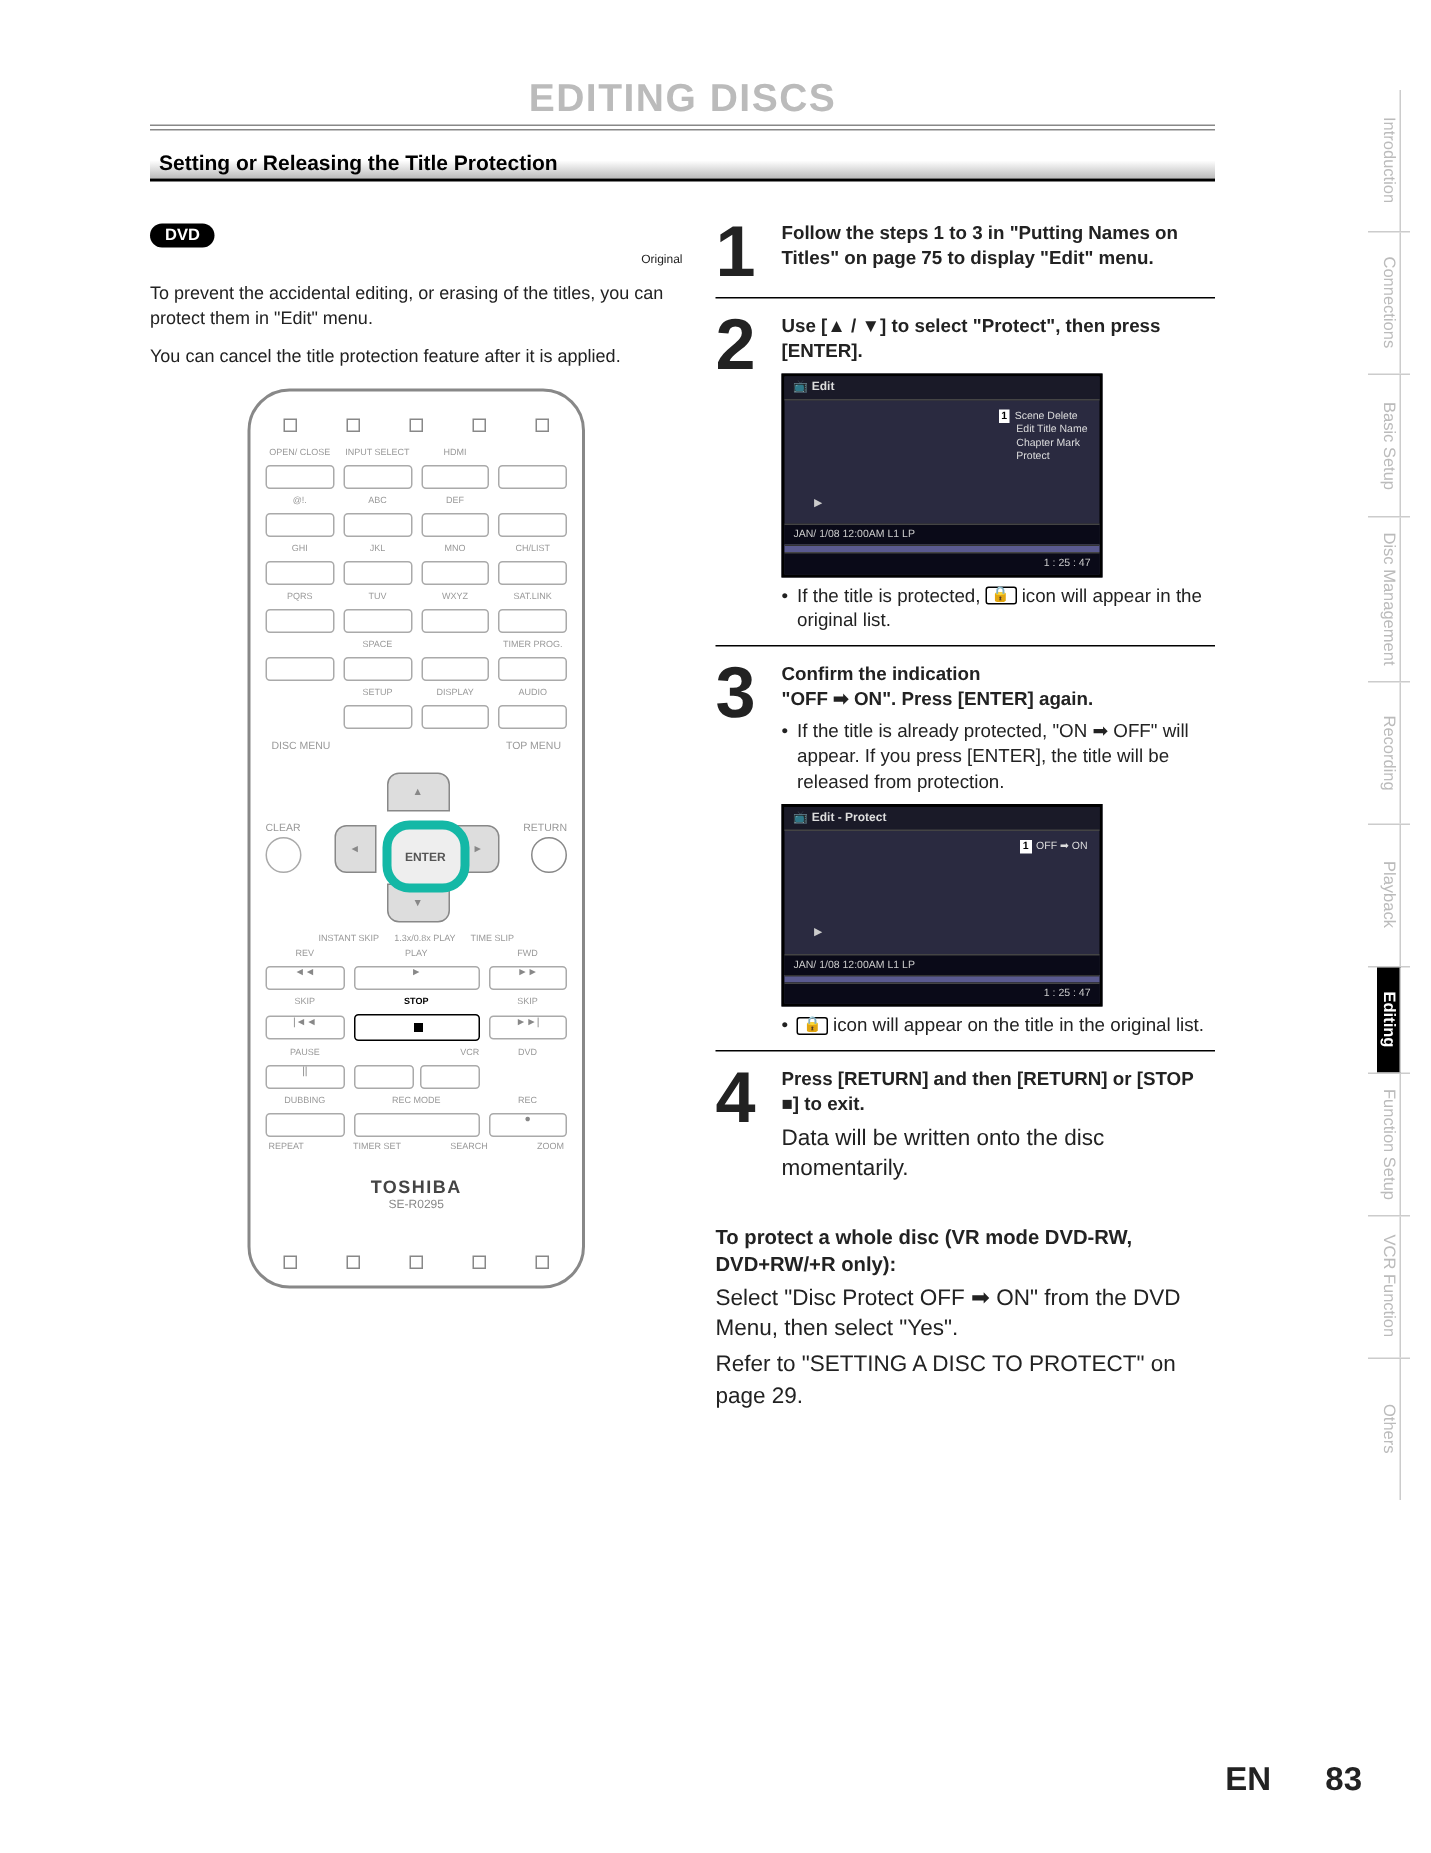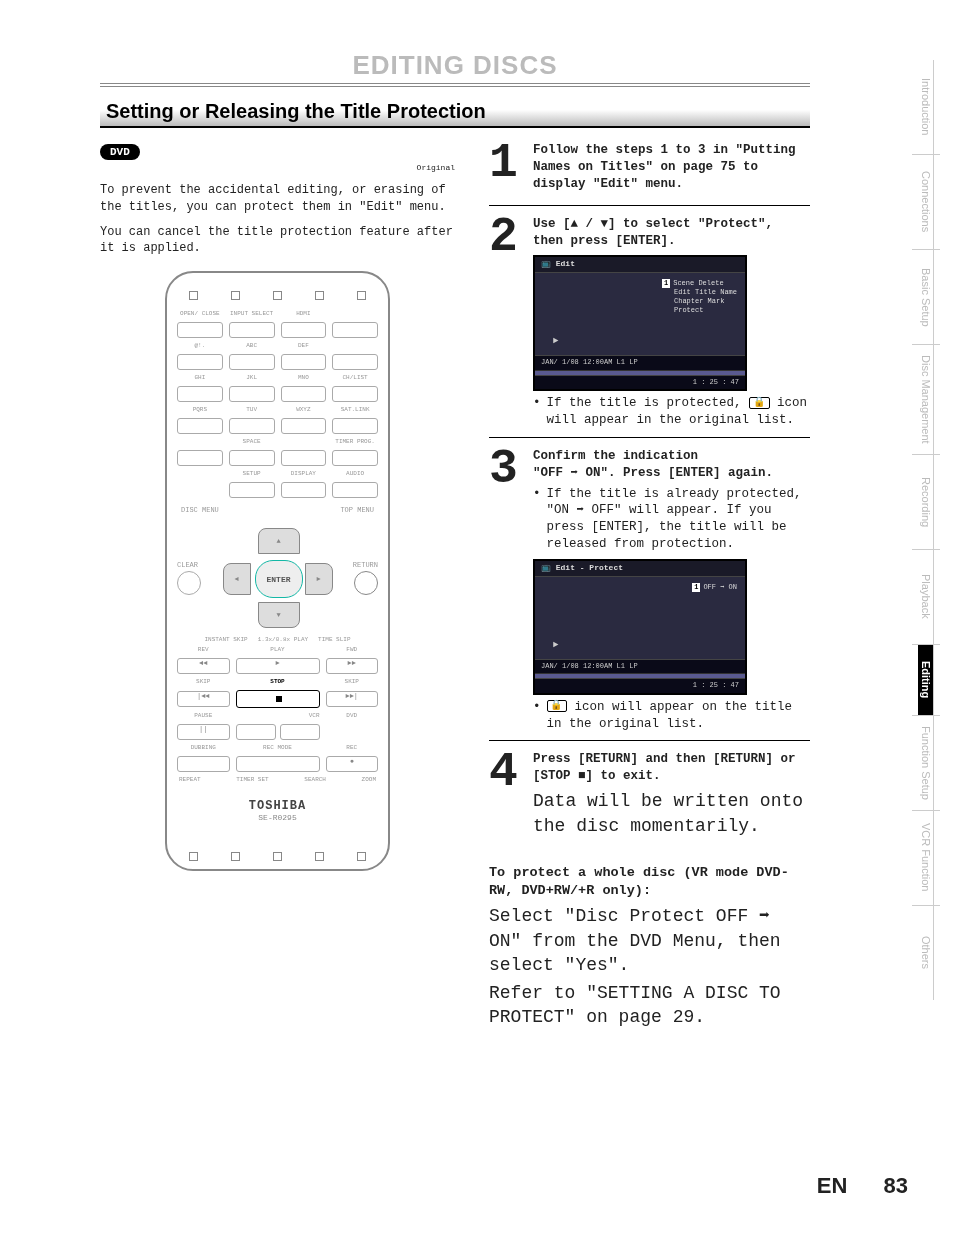--- a/index.html
+++ b/index.html
@@ -30,29 +30,28 @@
   }
   .title-rule {
     border: none;
     border-top: 1px solid #888;
     margin: 2px 0 12px;
   }
   .section-bar {
     background: linear-gradient(#fff 0%, #fff 40%, #bbb 100%);
     border-bottom: 2px solid #000;
     padding: 1px 6px 3px;
-    font-size: 20px;
+    font-size: 14px;
     font-weight: bold;
     color: #000;
-    margin-bottom: 14px;
+    margin-bottom: 26px;
   }
   .columns {
     display: flex;
-    gap: 34px;
-    font-family: Liberation Mono, monospace;
+    gap: 22px;
   }
   .left-col {
     width: 355px;
     flex: none;
   }
   .right-col {
     flex: 1;
   }
   .dvd-badge {
     display: inline-block;
@@ -144,21 +143,21 @@
     justify-content: center;
   }
   .r-pad .up { top: 0; left: 35px; width: 40px; height: 24px; border-radius: 8px 8px 0 0; }
   .r-pad .dn { bottom: 0; left: 35px; width: 40px; height: 24px; border-radius: 0 0 8px 8px; }
   .r-pad .lf { left: 0; top: 35px; width: 26px; height: 30px; border-radius: 8px 0 0 8px; }
   .r-pad .rt { right: 0; top: 35px; width: 26px; height: 30px; border-radius: 0 8px 8px 0; }
   .r-pad .enter {
     position: absolute;
     top: 32px; left: 32px;
     width: 46px; height: 36px;
-    border: 1px solid #14b8a6;
+    border: 6px solid #14b8a6;
     border-radius: 18px;
     background: #eee;
     font-size: 8px;
     font-weight: bold;
     display: flex;
     align-items: center;
     justify-content: center;
     color: #555;
   }
   .r-return {
@@ -310,21 +309,21 @@
     font-size: 12px;
     line-height: 1.35;
   }
   .subhead {
     font-weight: bold;
     font-size: 13.5px;
     margin: 14px 0 4px;
     line-height: 1.35;
   }
   .plain {
-    font-size: 18px;
+    font-size: 15px;
     line-height: 1.35;
     margin: 0 0 4px;
   }
 
   
   .tabs {
     position: absolute;
     right: 14px;
     top: 60px;
     display: flex;

